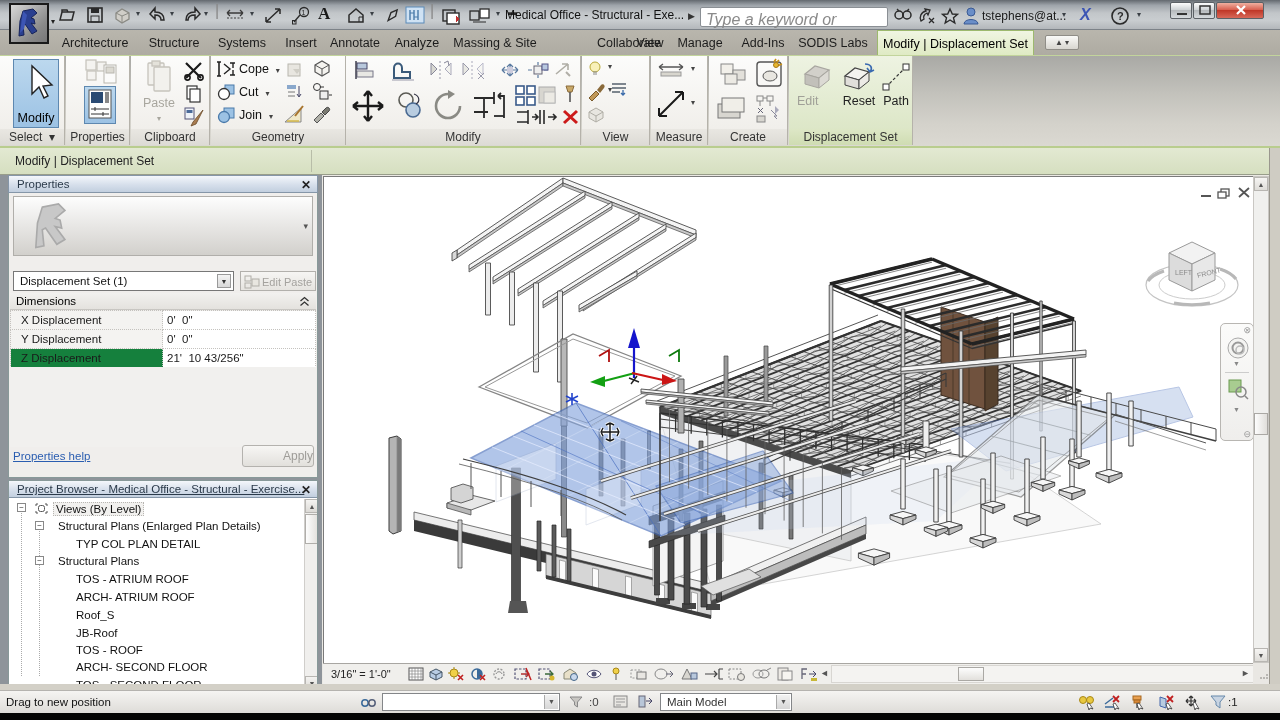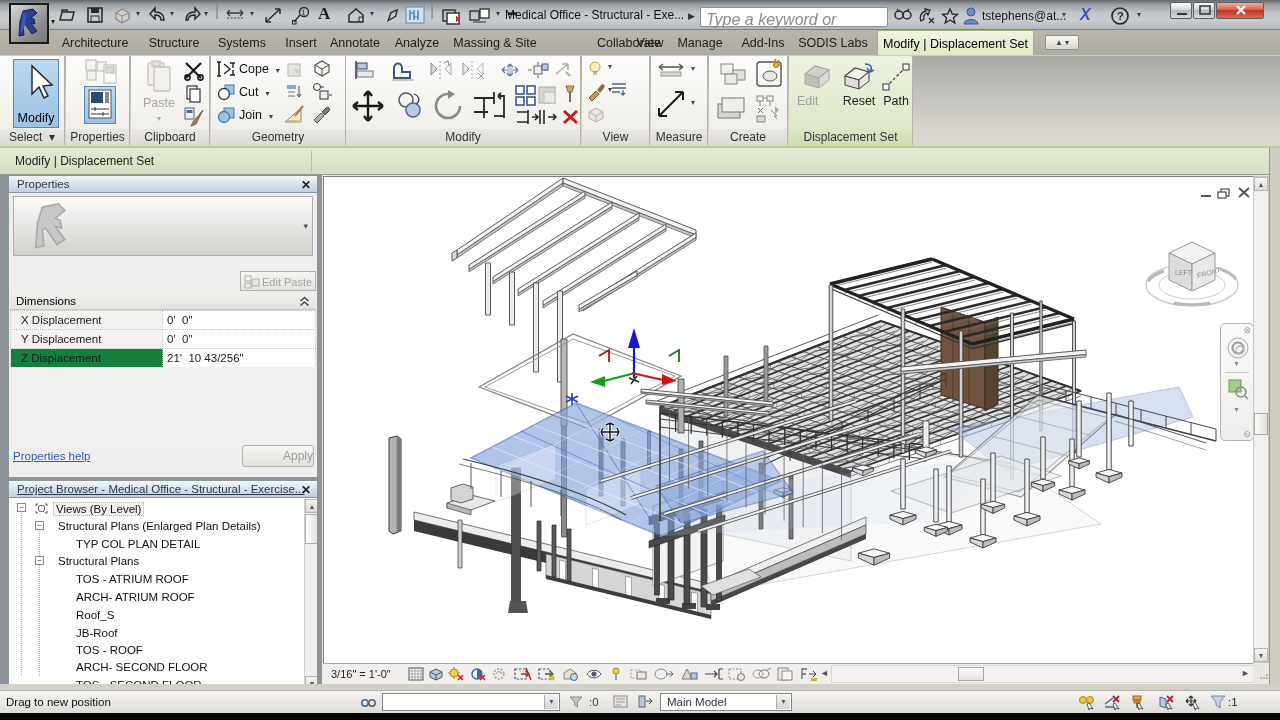--- a/index.html
+++ b/index.html
@@ -1025,20 +1025,23 @@
       </svg>
   </div>
   <div class="abs" id="props">
     <div class="pal-title" style="left:-1px;top:-1px;width:310px;">Properties<span class="palx" style="right:6px;top:2px;">✕</span></div>
     <div style="position:absolute;left:4px;top:20px;width:300px;height:60px;background:linear-gradient(180deg,#fdfdfd,#d2d0cc);border:1px solid #b0aeaa;">
       <svg style="position:absolute;left:8px;top:2px;" width="60" height="55" viewBox="0 0 36 34">
           <path d="M12 5 L22 3 L26 7 L20 12 L23 13 L24 18 L20 17 L26 25 L21 28 L14 18 L12 19 L13 29 L8 30 L9 15 Z" fill="#c8c8c8" stroke="#aaa" stroke-width="1"></path>
         </svg>
       <span style="position:absolute;right:4px;top:24px;font-size:9px;color:#555;">▾</span>
     </div>
+    <div style="position:absolute;left:4px;top:95px;width:221px;height:20px;background:#fff;border:1px solid #777;font-size:11.5px;color:#111;padding:3px 0 0 6px;">Displacement Set (1)
+      <span style="position:absolute;right:2px;top:2px;width:14px;height:14px;background:linear-gradient(180deg,#f4f4f4,#d8d8d8);border:1px solid #999;font-size:7px;text-align:center;line-height:14px;color:#333;">▼</span>
+    </div>
     <div style="position:absolute;left:231px;top:95px;width:76px;height:20px;background:linear-gradient(180deg,#f6f5f3,#e6e4e0);border:1px solid #b2b0ac;">
       <svg style="position:absolute;left:3px;top:3px;" width="16" height="14" viewBox="0 0 16 14">
           <rect x="1" y="1" width="6" height="5" fill="none" stroke="#b0aea8"></rect>
           <rect x="1" y="8" width="6" height="5" fill="none" stroke="#b0aea8"></rect>
           <rect x="8" y="4" width="7" height="7" fill="#e8e6e0" stroke="#b0aea8"></rect>
         </svg>
       <span style="position:absolute;left:21px;top:4px;font-size:11px;color:#a4a29e;">Edit Paste</span>
     </div>
     <div style="position:absolute;left:1px;top:117px;width:306px;height:17px;background:linear-gradient(180deg,#f2f1ef,#e4e2de);border-bottom:1px solid #c8c6c2;font-size:11.5px;color:#000;padding:2px 0 0 6px;">Dimensions
       <svg style="position:absolute;right:6px;top:3px;" width="11" height="11" viewBox="0 0 11 11">

